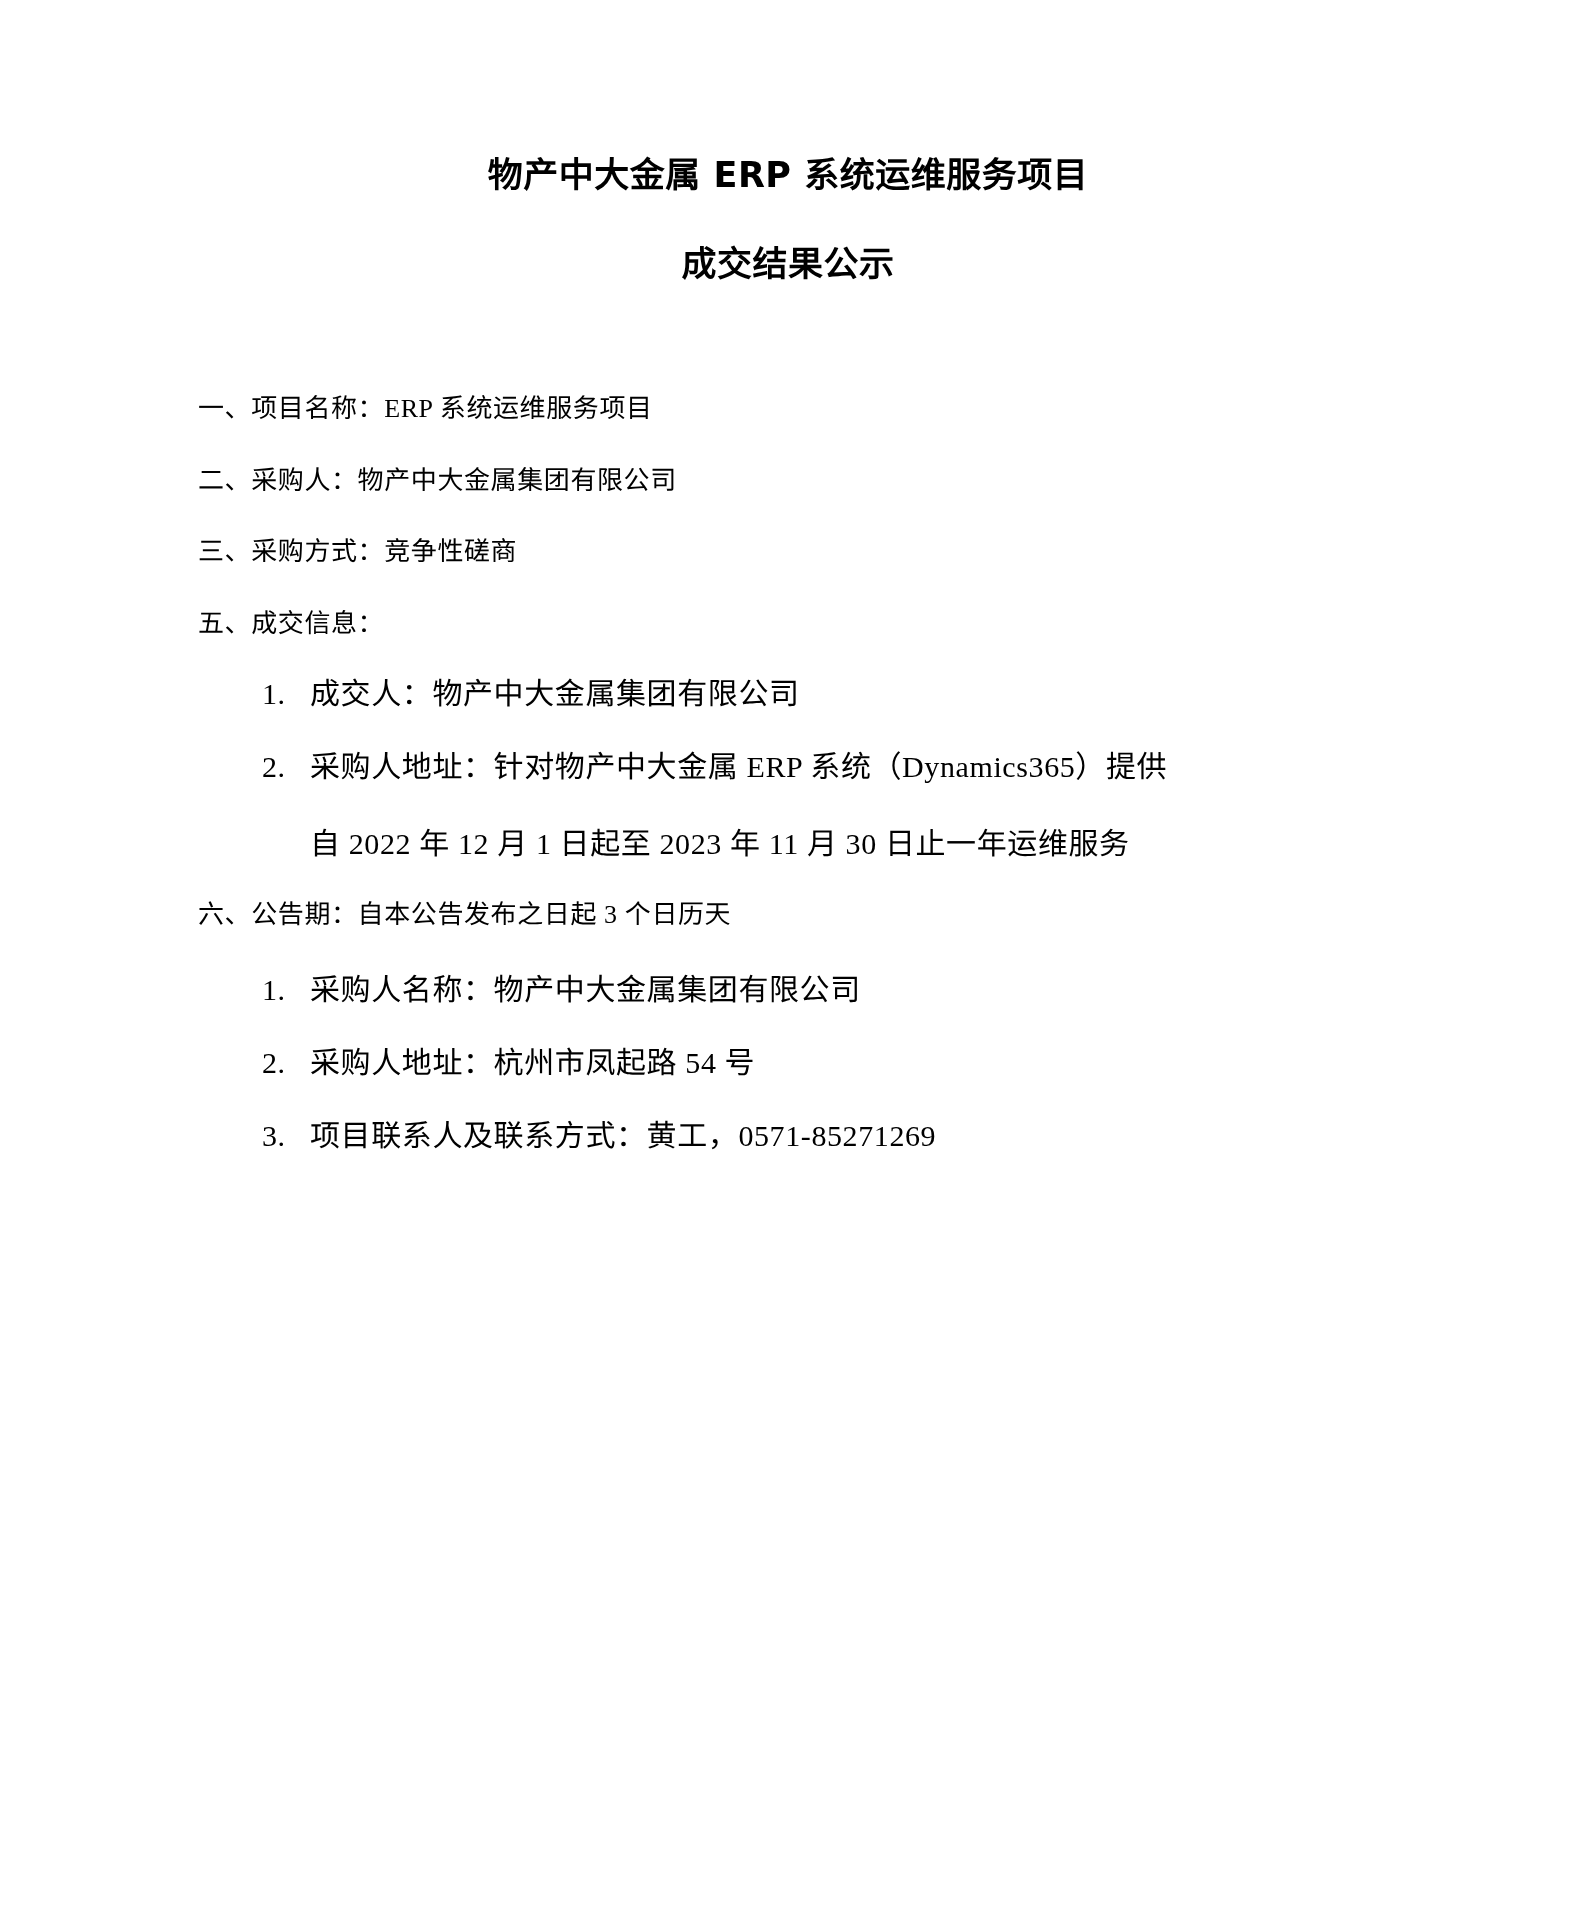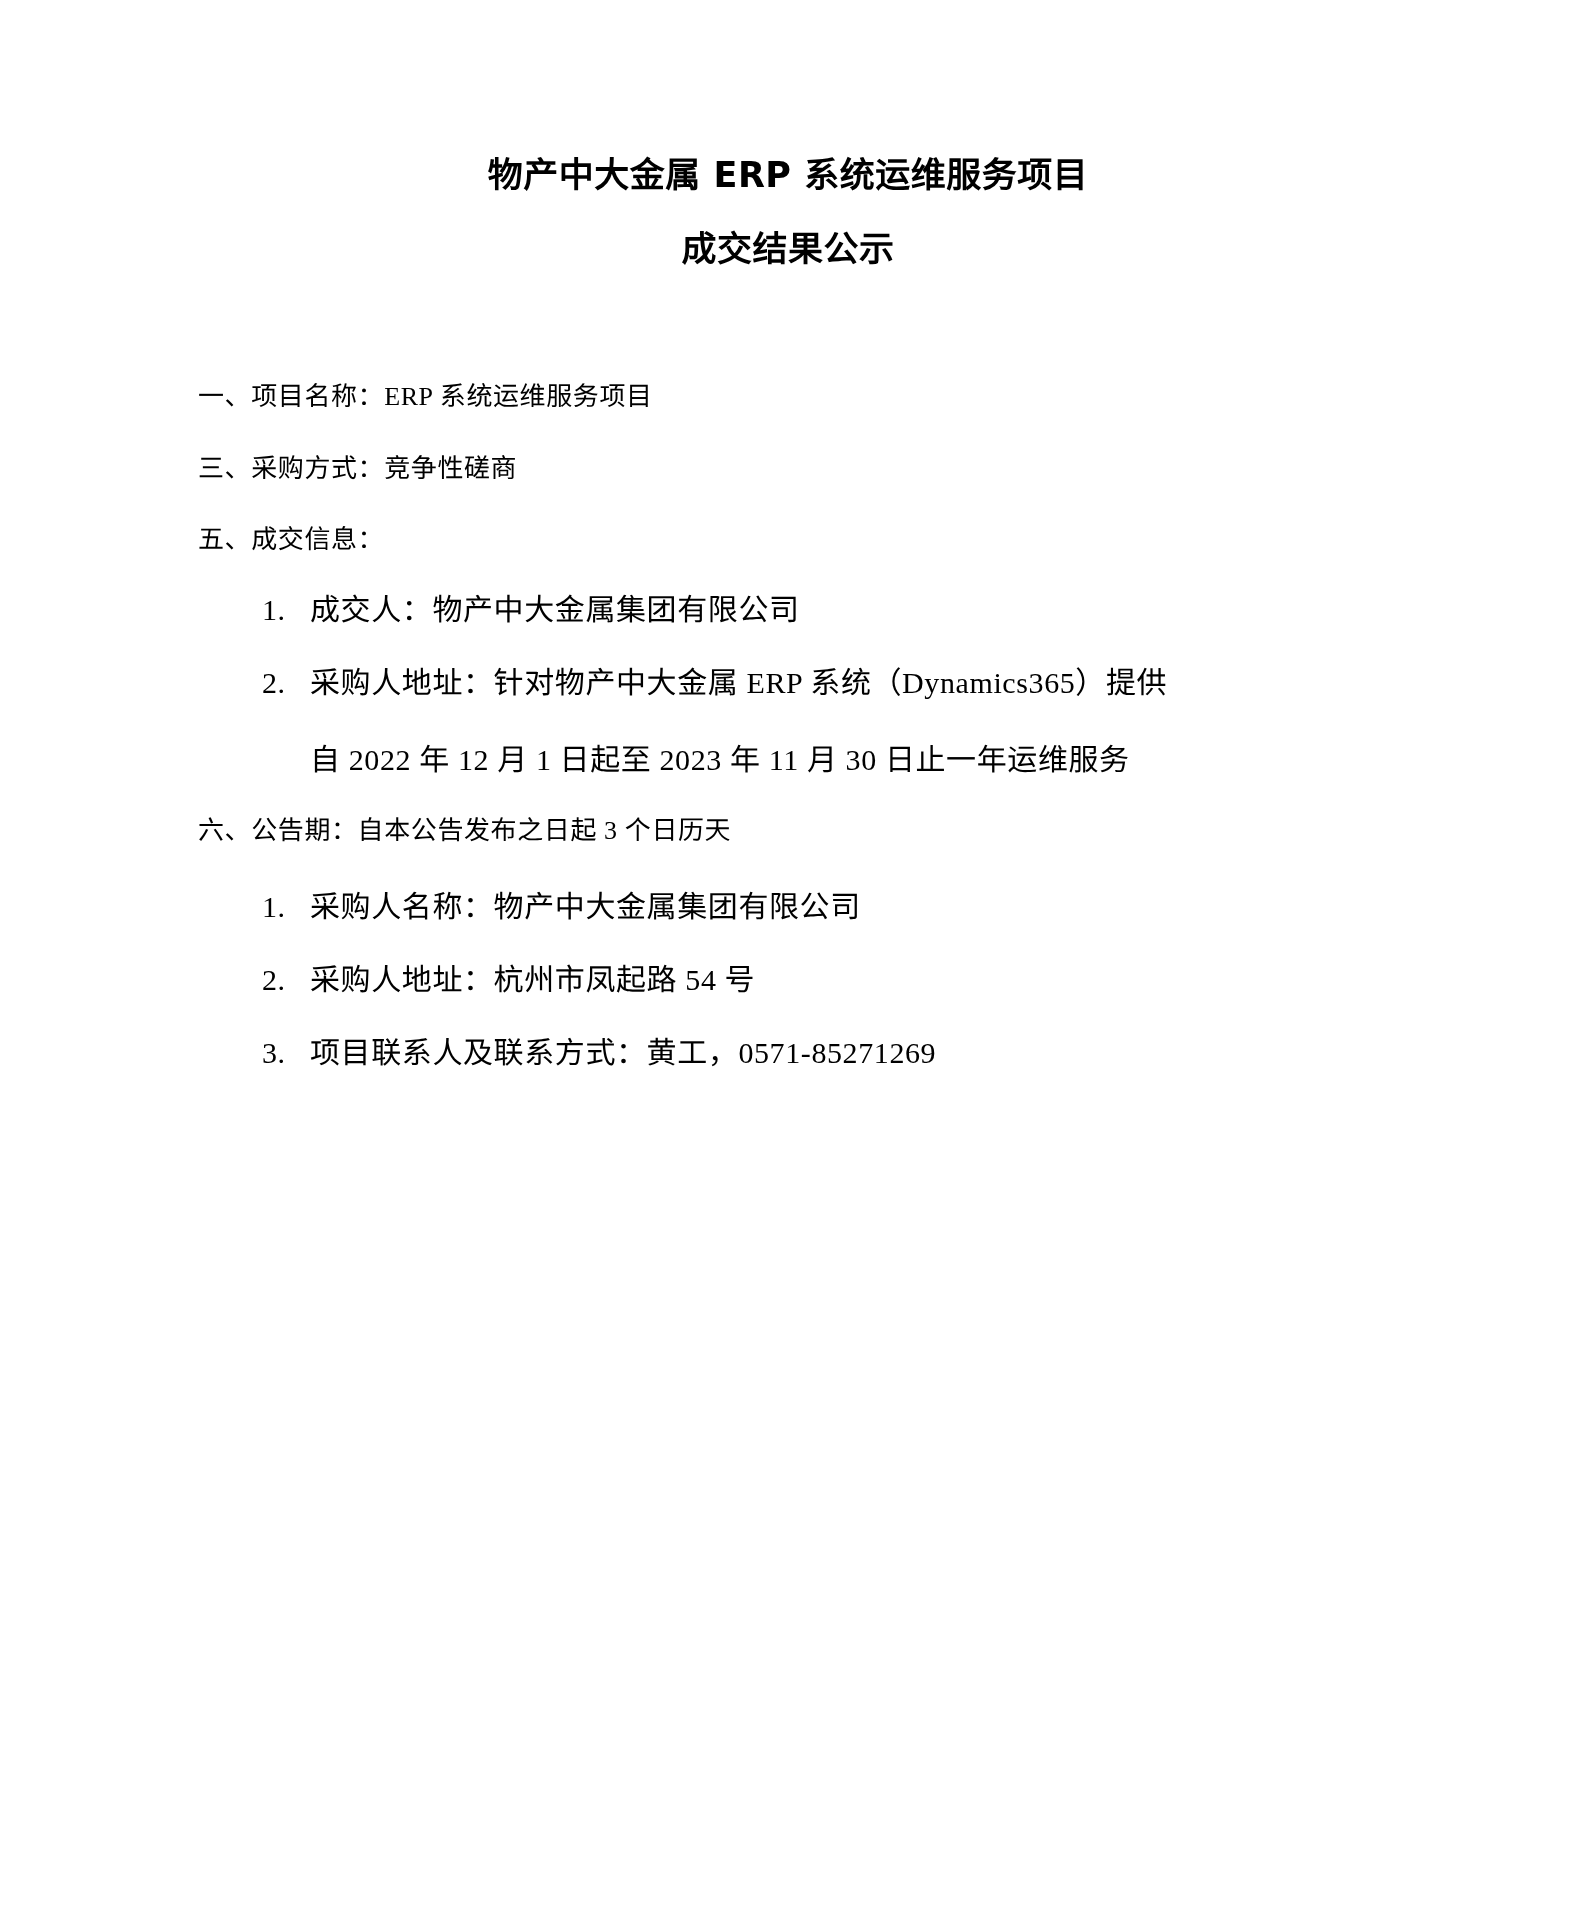--- a/index.html
+++ b/index.html
@@ -29,22 +29,21 @@
     font-size: 35px;
     line-height: 1.0;
     letter-spacing: 0.5px;
   }
   .doc-title .line1 {
     display: block;
     margin-top: 18px;
   }
   .doc-title .line2 {
     display: block;
-    margin-top: 42px;
-    font-family: Liberation Mono, monospace;
+    margin-top: 54px;
   }
   .body-block {
     margin-top: 108px;
   }
   .clause {
     font-size: 26px;
     line-height: 1.45;
     margin: 0 0 34px 0;
     text-indent: 0;
     padding-left: 8px;
@@ -90,20 +89,21 @@
 <div class="page">
 
   <div class="doc-title">
     <span class="line1">物产中大金属 ERP 系统运维服务项目</span>
     <span class="line2">成交结果公示</span>
   </div>
 
   <div class="body-block">
 
     <p class="clause">一、项目名称：ERP 系统运维服务项目</p>
+    <p class="clause">二、采购人：物产中大金属集团有限公司</p>
     <p class="clause">三、采购方式：竞争性磋商</p>
     <p class="clause tight">五、成交信息：</p>
 
     <ul class="sub-list">
       <li class="sub-item">
         <span class="num">1.</span>
         <span class="txt">成交人：物产中大金属集团有限公司</span>
       </li>
       <li class="sub-item wrap">
         <span class="num">2.</span>

